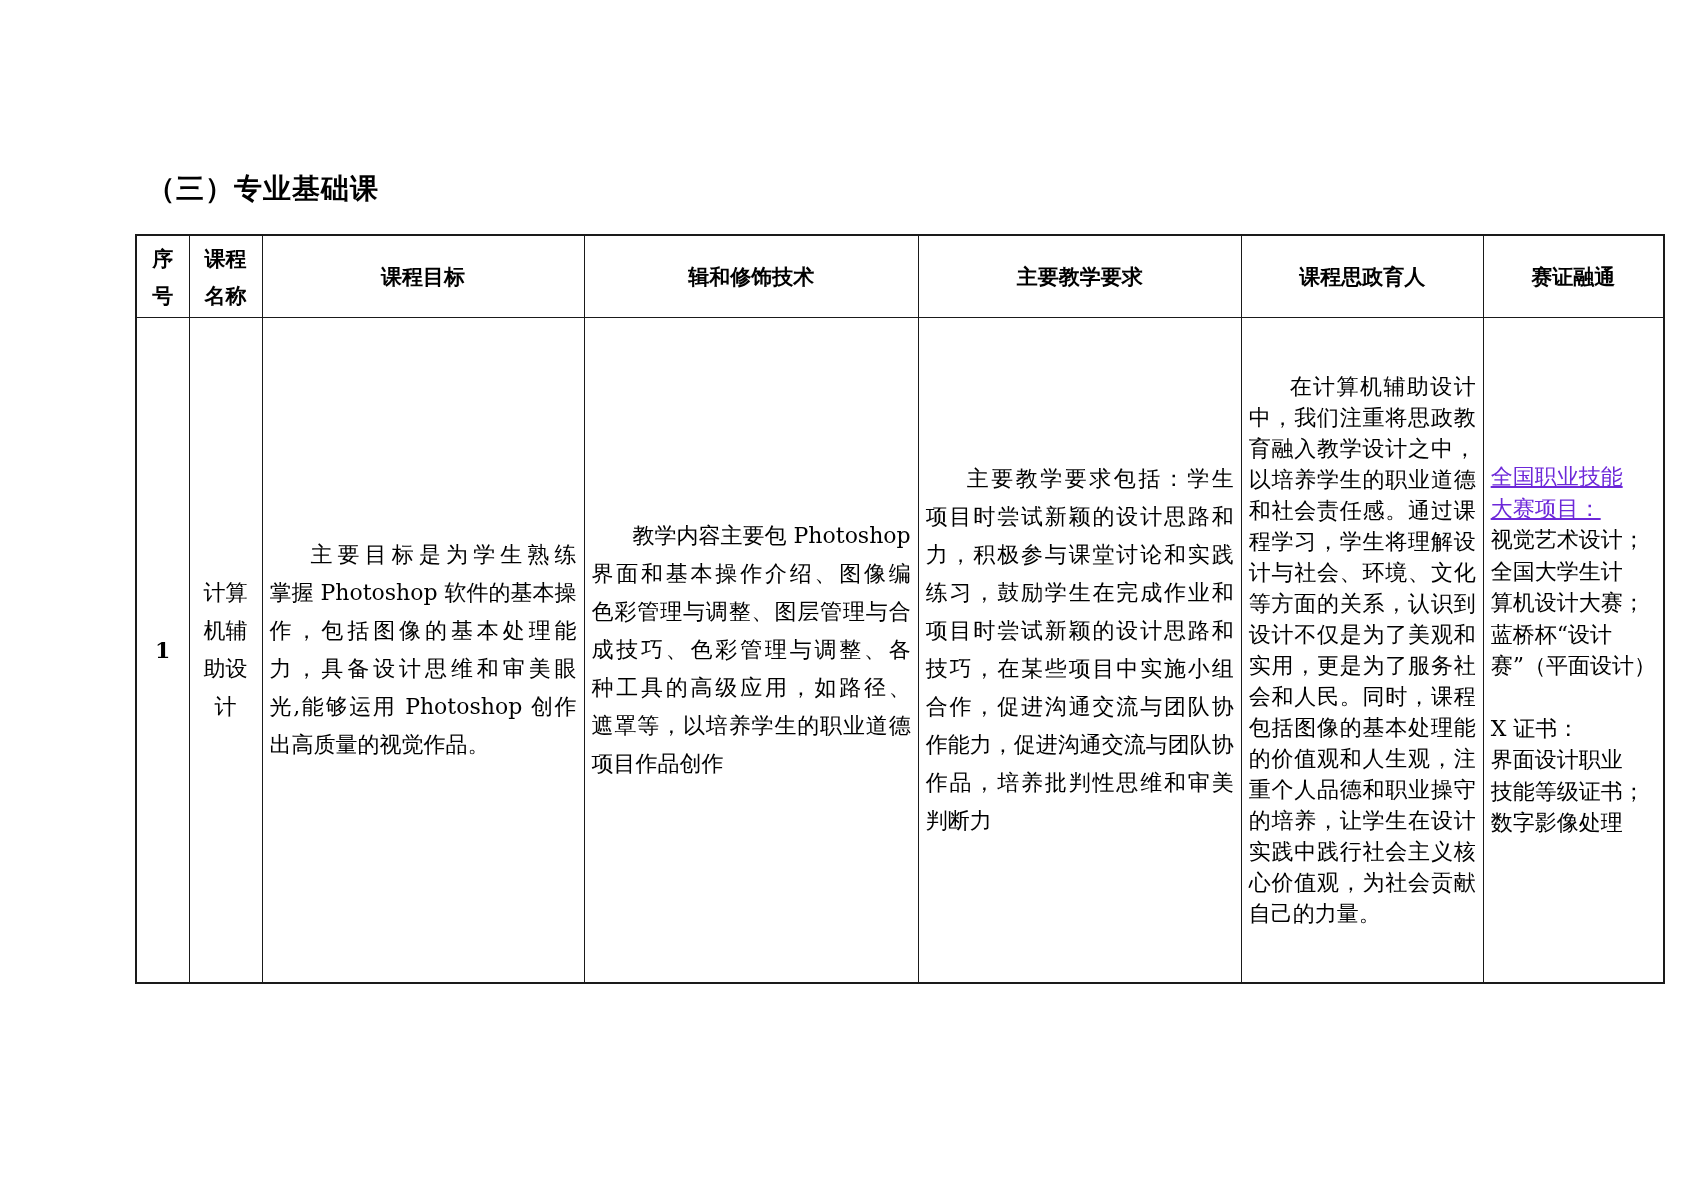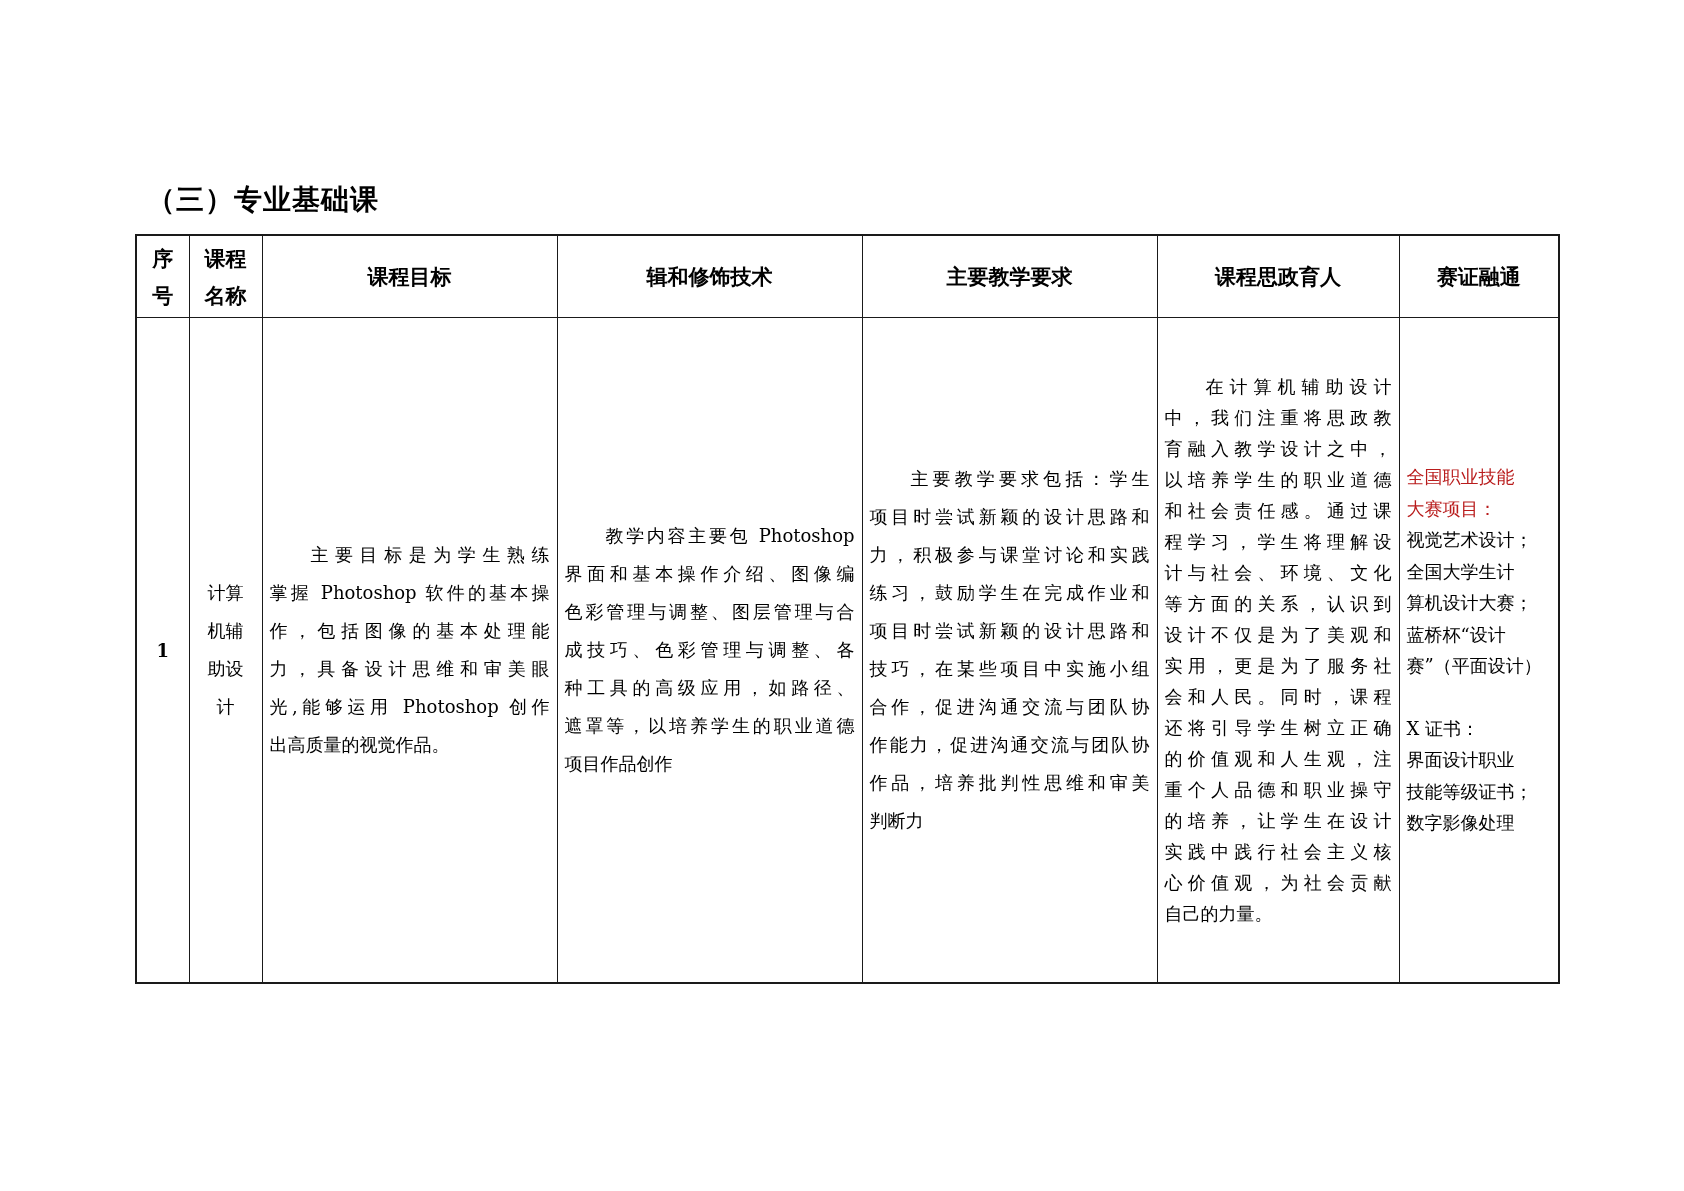--- a/index.html
+++ b/index.html
@@ -1,47 +1,47 @@
 <!DOCTYPE html>
 <html><head>
 <meta charset="utf-8">
 <style>
   html,body{margin:0;padding:0;}
   body{
     width:1684px;height:1191px;background:#ffffff;position:relative;
     font-family:"DejaVu Serif","Liberation Serif",serif;color:#000;
   }
   .heading{
-    position:absolute;left:147px;top:181px;
+    position:absolute;left:147px;top:170px;
     font-size:28px;font-weight:bold;letter-spacing:1px;
   }
   table.courses{
     position:absolute;left:135px;top:234px;
     border-collapse:collapse;table-layout:fixed;
     border:2px solid #1a1a1a;
   }
   .courses th,.courses td{
     border:1px solid #1a1a1a;padding:0 7px;overflow:hidden;
   }
   .courses thead th{
     height:81px;font-size:21px;font-weight:bold;text-align:center;
     vertical-align:middle;
   }
   .courses thead .tline{line-height:37px;}
-  .courses tbody td{height:664px;vertical-align:middle;font-size:18px;}
+  .courses tbody td{height:664px;vertical-align:middle;font-size:22px;}
   .tline{line-height:38px;white-space:nowrap;}
   .j{text-align:justify;text-align-last:justify;}
   .ind{text-indent:41px;}
   td.c-no{text-align:center;font-weight:bold;font-size:21px;}
   td.c-name .tline{text-align:center;}
   td.c-ideology{font-size:20px;}
   td.c-ideology .tline{line-height:31px;}
   td.c-cert{font-size:20px;vertical-align:middle;}
   td.c-cert .tline{line-height:31.5px;text-align:left;}
-  .blue{color:#b91c1c;}
+  .blue{color:#6d28d9;text-decoration:underline;}
   .vgap{height:31px;}
 </style>
 </head>
 <body>
 
 <div class="heading">（三）专业基础课</div>
 
 <table class="courses">
   <colgroup>
     <col style="width:53px">
@@ -122,21 +122,21 @@
           <div class="tline j">中，我们注重将思政教</div>
           <div class="tline j">育融入教学设计之中，</div>
           <div class="tline j">以培养学生的职业道德</div>
           <div class="tline j">和社会责任感。通过课</div>
           <div class="tline j">程学习，学生将理解设</div>
           <div class="tline j">计与社会、环境、文化</div>
           <div class="tline j">等方面的关系，认识到</div>
           <div class="tline j">设计不仅是为了美观和</div>
           <div class="tline j">实用，更是为了服务社</div>
           <div class="tline j">会和人民。同时，课程</div>
-          <div class="tline j">还将引导学生树立正确</div>
+          <div class="tline j">包括图像的基本处理能</div>
           <div class="tline j">的价值观和人生观，注</div>
           <div class="tline j">重个人品德和职业操守</div>
           <div class="tline j">的培养，让学生在设计</div>
           <div class="tline j">实践中践行社会主义核</div>
           <div class="tline j">心价值观，为社会贡献</div>
           <div class="tline">自己的力量。</div>
         </td>
       <td class="c-cert">
         <div class="blue">
             <div class="tline">全国职业技能</div>

